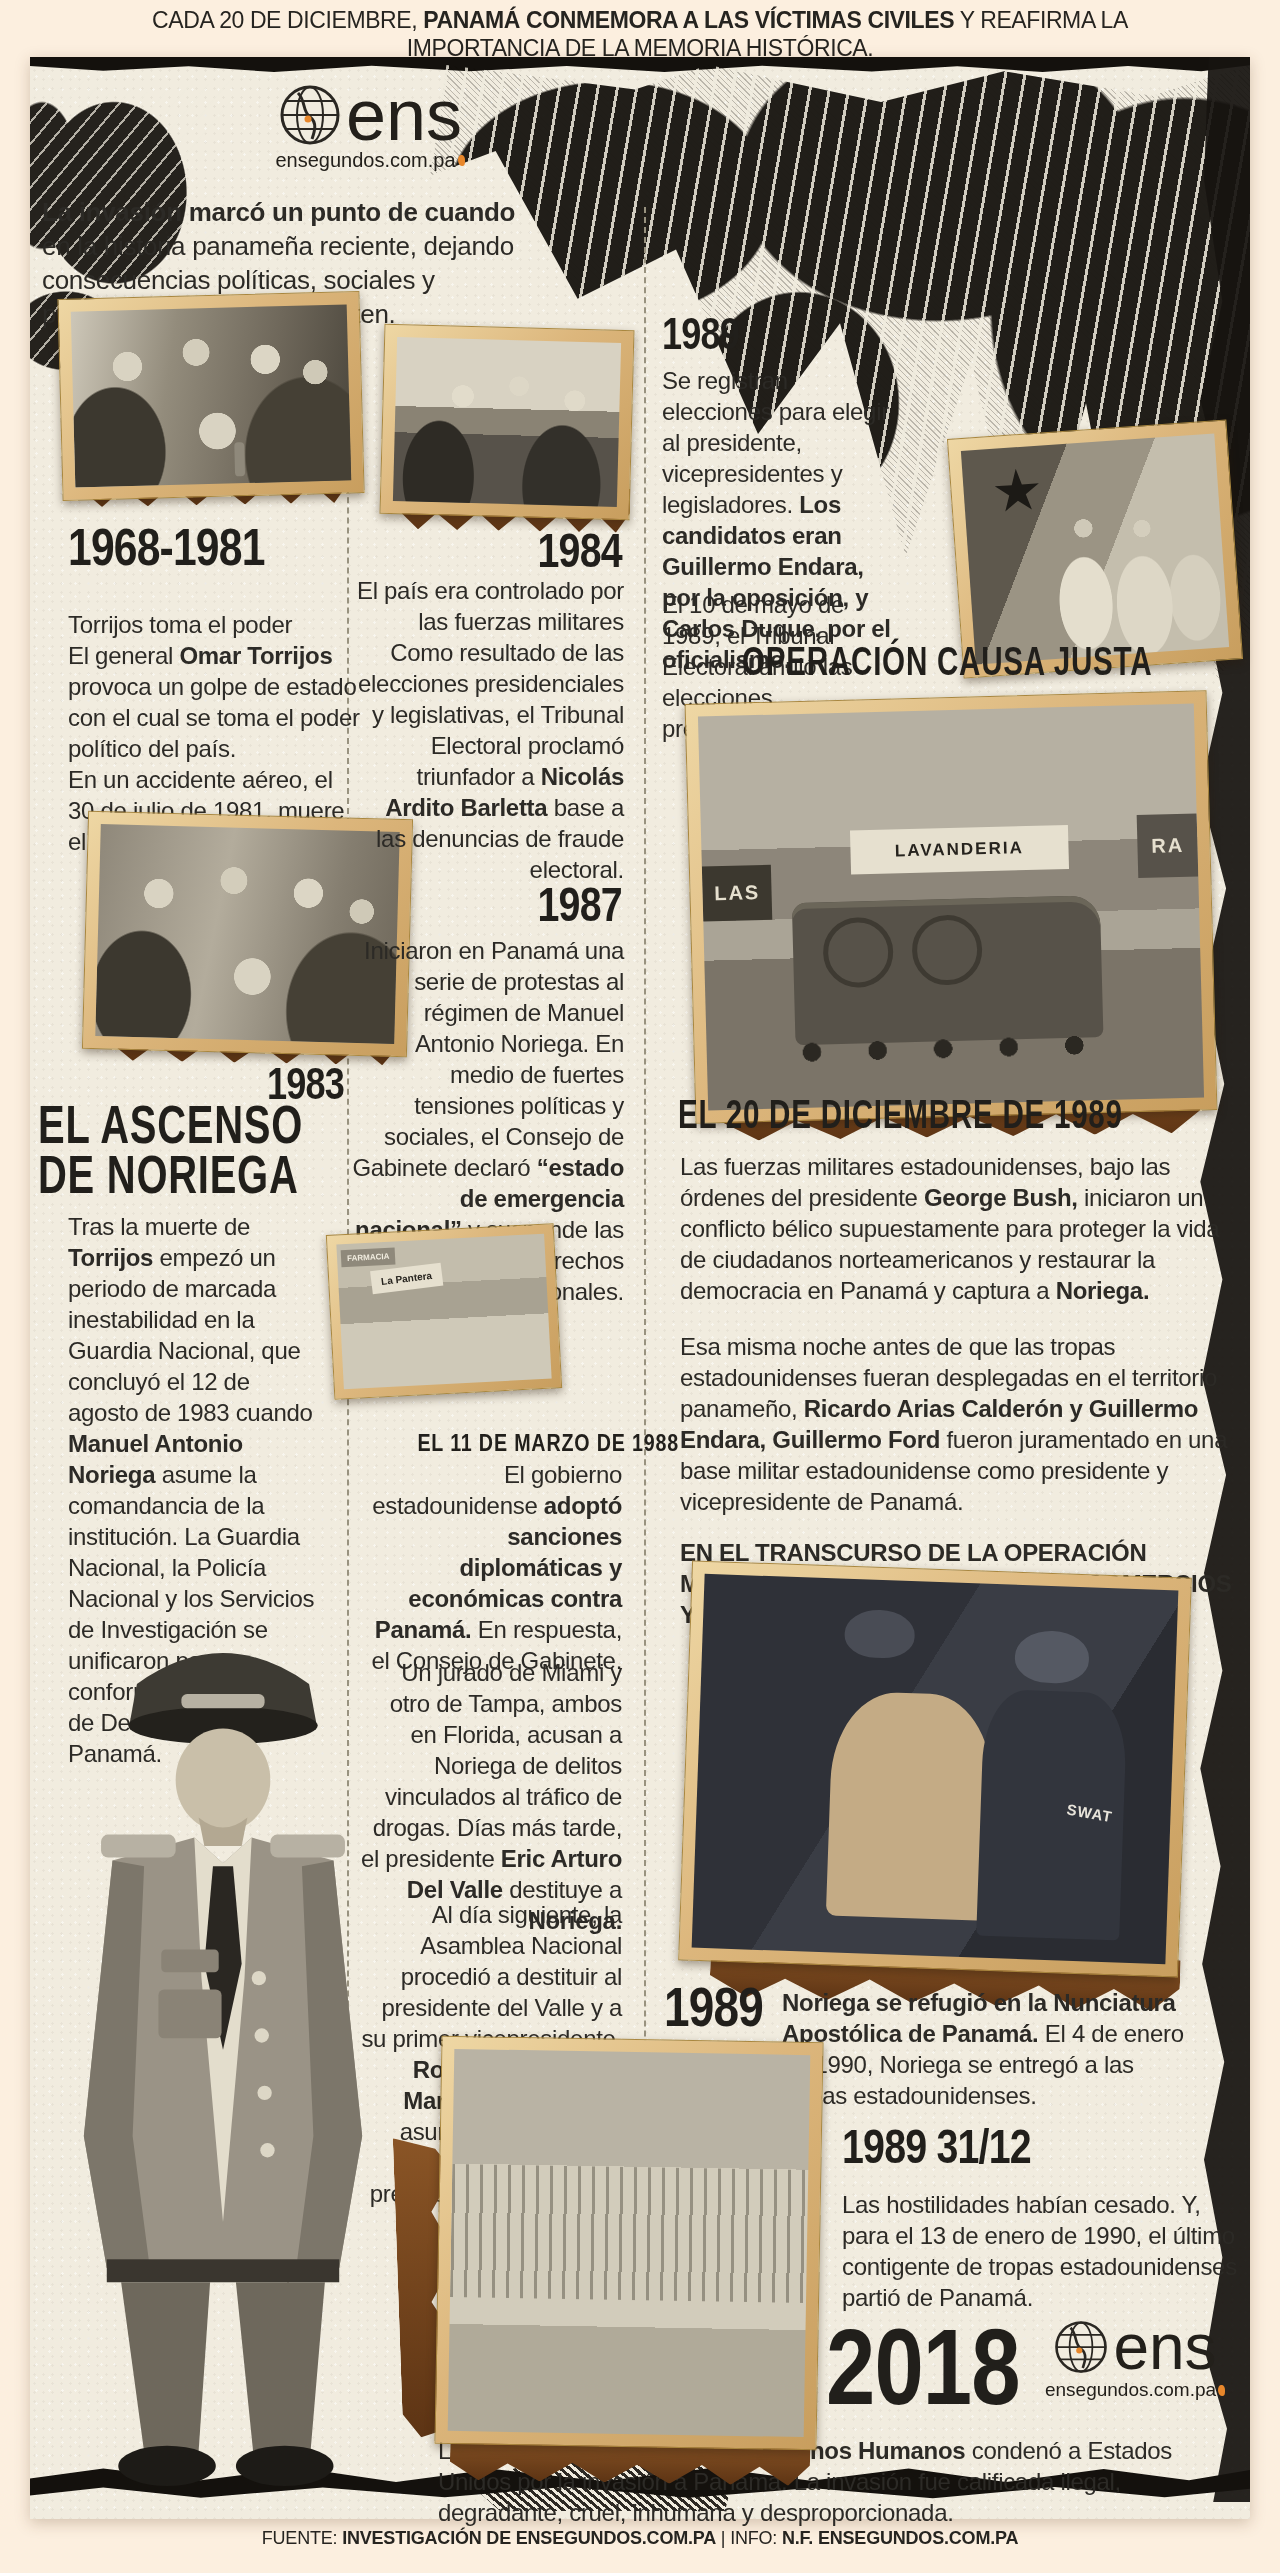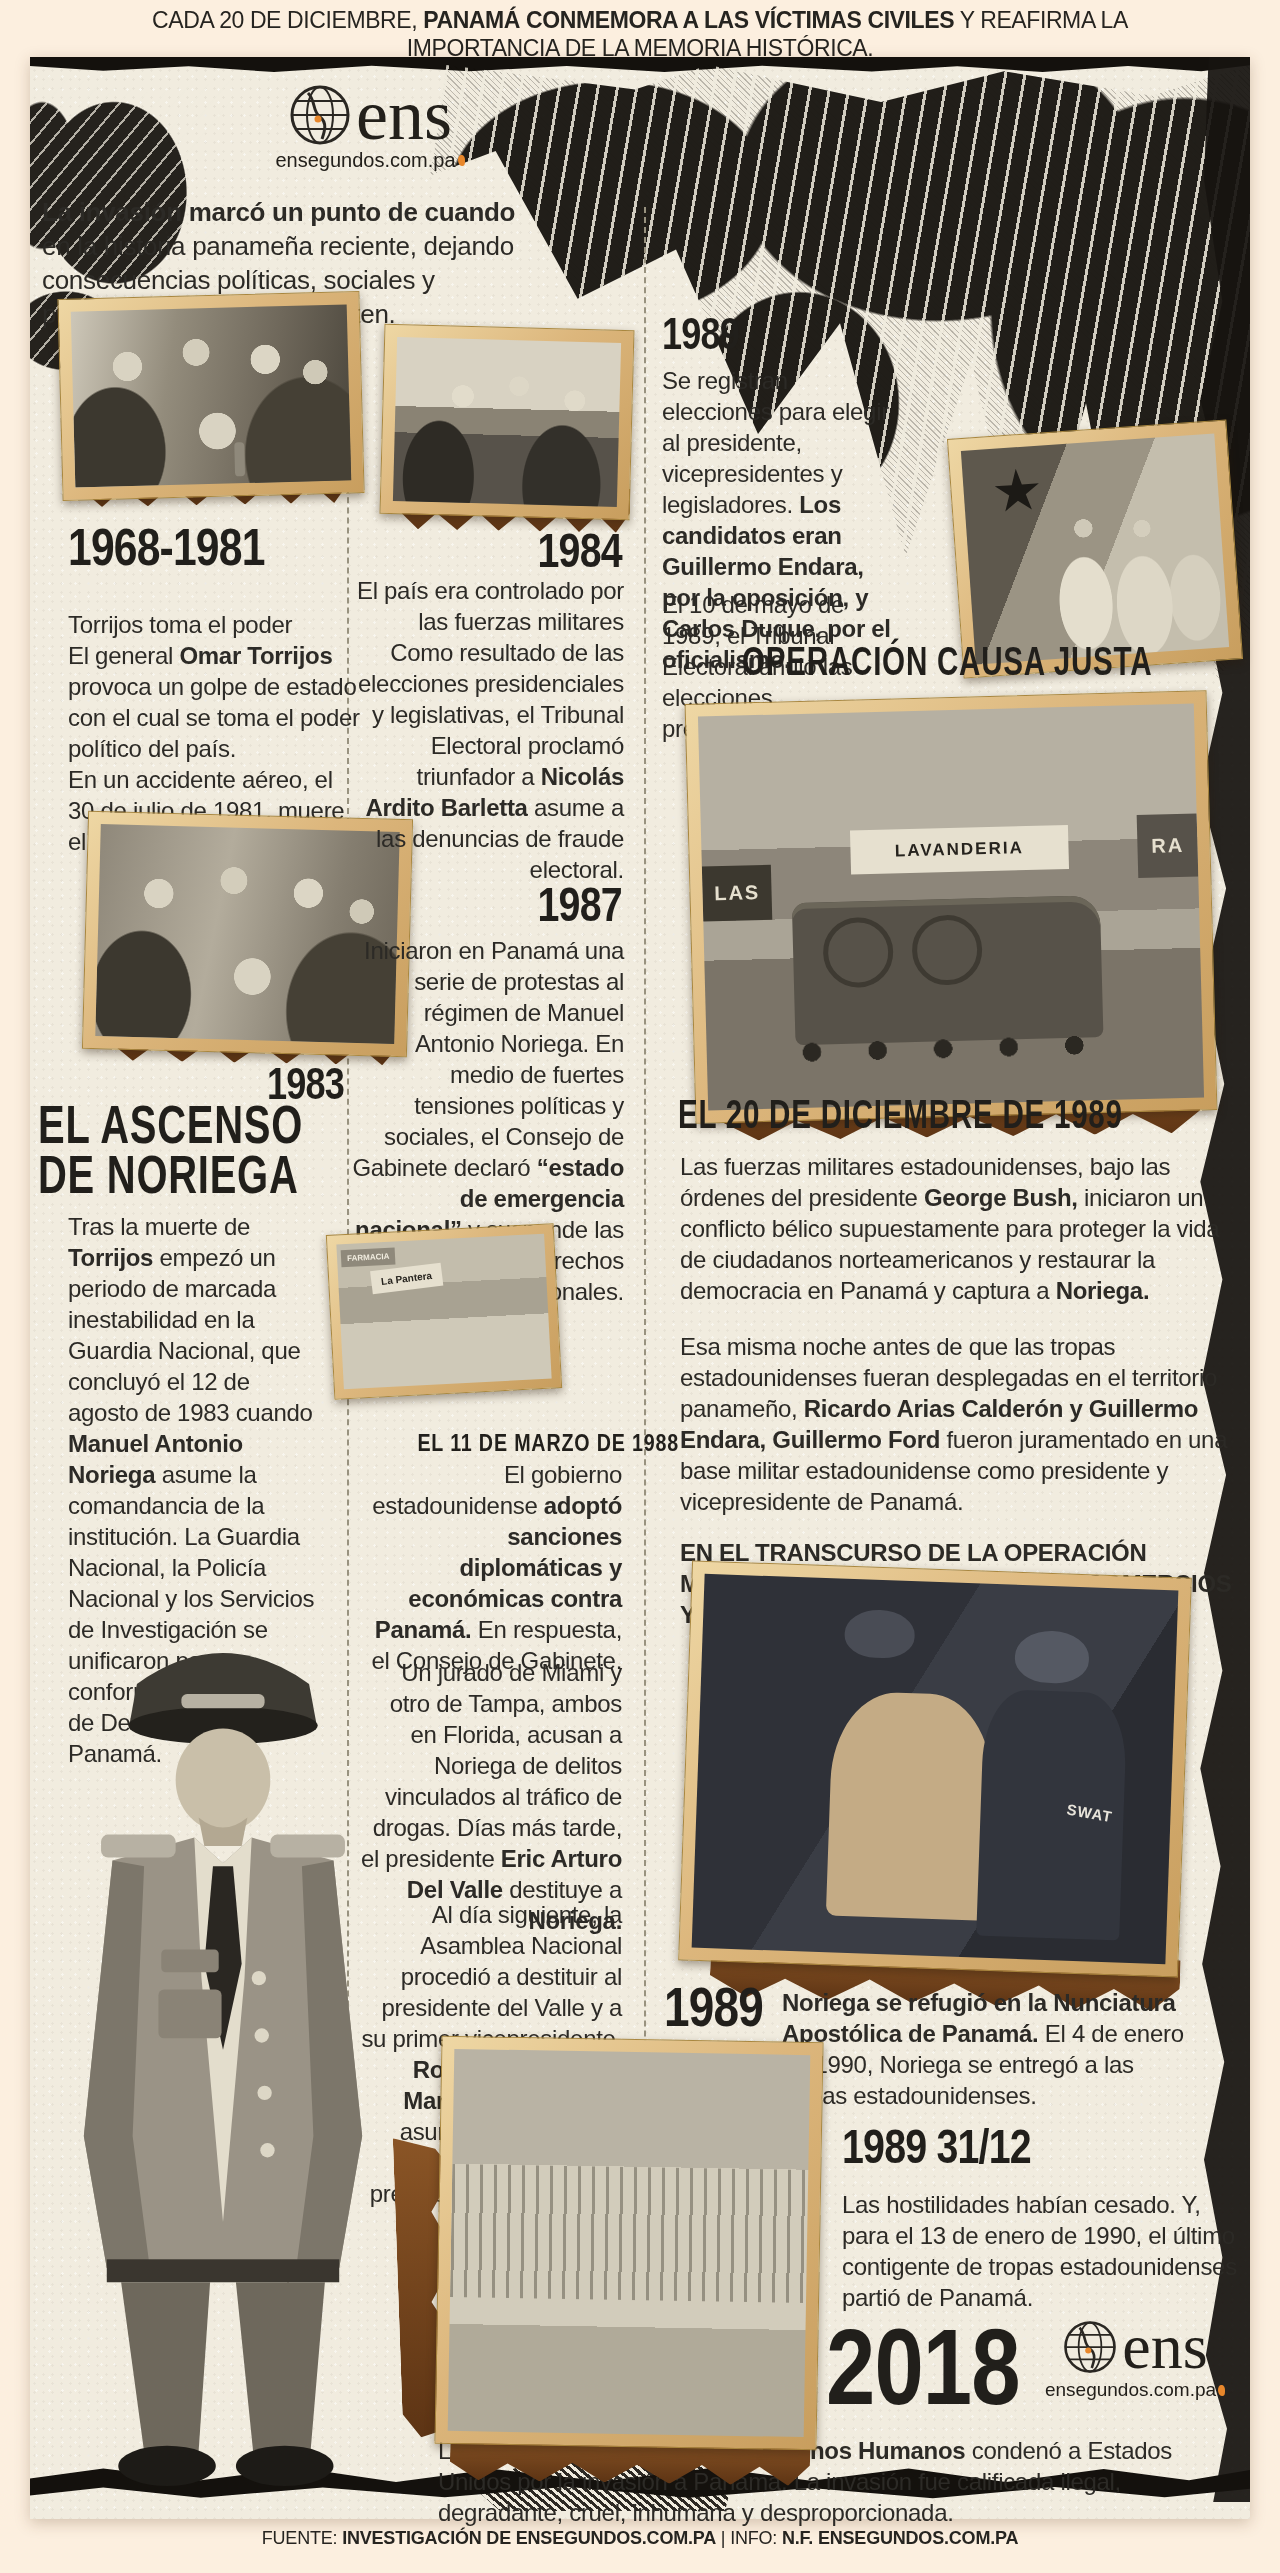--- a/index.html
+++ b/index.html
@@ -43,21 +43,21 @@
   .ink-bottom-blob{left:420px;top:2232px;width:500px;height:222px;opacity:.9;
     background:repeating-linear-gradient(40deg,#17130e 0 3px,rgba(241,236,223,.55) 3px 6px);
     clip-path:polygon(44% 0,55% 10%,52% 35%,60% 55%,55% 100%,10% 100%,4% 88%,14% 80%,8% 70%,22% 62%,30% 40%,38% 28%,34% 12%);}
   .ink-bottom-bar{left:0;top:2408px;width:1220px;height:34px;background:#14110d;
     clip-path:polygon(0 40%,6% 10%,14% 45%,22% 8%,30% 50%,38% 12%,47% 48%,56% 8%,64% 46%,72% 10%,80% 50%,88% 12%,95% 45%,100% 15%,100% 70%,93% 95%,84% 65%,74% 98%,64% 68%,54% 96%,44% 64%,34% 95%,24% 66%,14% 96%,6% 66%,0 90%);}
   
   .vdash{border-left:2px dashed #98927f;width:0;}
   
   .brand{display:flex;flex-direction:column;align-items:center;}
   .brand-row{display:flex;align-items:center;gap:4px;}
-  .brand-ens{font-family:Liberation Serif, serif;color:#23201b;}
+  .brand-ens{font-family:Liberation Sans, sans-serif;color:#23201b;}
   .brand-site{font-family:Liberation Sans, sans-serif;color:#23201b;display:flex;align-items:center;}
   .flame{width:7px;height:11px;background:#e8872b;border-radius:50% 50% 40% 60%;margin-left:2px;}
   
   .body-txt{font-size:24px;line-height:31px;letter-spacing:-.3px;color:#2c2a26;}
   .tright{text-align:right;}
   .year{font-weight:800;color:#211f1b;letter-spacing:-1px;}
   .sx{display:inline-block;transform:scaleX(.82);transform-origin:left center;white-space:nowrap;}
   .sxr{display:inline-block;transform:scaleX(.82);transform-origin:right center;white-space:nowrap;}
   .disp{font-weight:800;color:#211f1b;letter-spacing:1px;}
   .dispin{display:inline-block;transform:scaleX(.74);transform-origin:left center;white-space:nowrap;}
@@ -310,21 +310,21 @@
       <path d="M44 462 L106 462 L98 580 L60 580 Z" fill="#6e685c"></path>
       <path d="M124 462 L186 462 L176 580 L136 580 Z" fill="#6e685c"></path>
       <ellipse cx="76" cy="590" rx="34" ry="14" fill="#1d1b17"></ellipse>
       <ellipse cx="158" cy="590" rx="34" ry="14" fill="#1d1b17"></ellipse>
     </g>
   </svg>
 
   <div class="abs year tright" style="left:330px;top:466px;width:262px;font-size:48px;"><span class="sxr">1984</span></div>
   <div class="abs body-txt tright" style="left:326px;top:518px;width:268px;">
     <span>El país era controlado por las fuerzas militares</span><br>
-    <span>Como resultado de las elecciones presidenciales y legislativas, el Tribunal Electoral proclamó triunfador a </span><span class="b">Nicolás Ardito Barletta</span><span> asume a las denuncias de fraude electoral.</span>
+    <span>Como resultado de las elecciones presidenciales y legislativas, el Tribunal Electoral proclamó triunfador a </span><span class="b">Nicolás Ardito Barletta</span><span> base a las denuncias de fraude electoral.</span>
   </div>
   <div class="abs year tright" style="left:330px;top:820px;width:262px;font-size:48px;"><span class="sxr">1987</span></div>
   <div class="abs body-txt tright" style="left:318px;top:878px;width:276px;">
     <span>Iniciaron en Panamá una serie de protestas al régimen de Manuel Antonio Noriega. En medio de fuertes tensiones políticas y sociales, el Consejo de Gabinete declaró </span><span class="b">“estado de emergencia nacional”</span><span> y suspende las garantías y derechos constitucionales.</span>
   </div>
 
   <div class="abs photo" style="left:300px;top:1172px;width:228px;height:165px;transform:rotate(-3deg);padding:9px;">
     <div class="ph-in ph5">
       <div class="sign" style="left:16%;top:18%;width:34%;height:16%;font-size:10px;letter-spacing:0;transform:rotate(-4deg);">La Pantera</div>
       <div class="sign" style="left:2%;top:4%;width:26%;height:12%;font-size:8px;letter-spacing:0;background:#8f897b;color:#f1ecdf;">FARMACIA</div>

